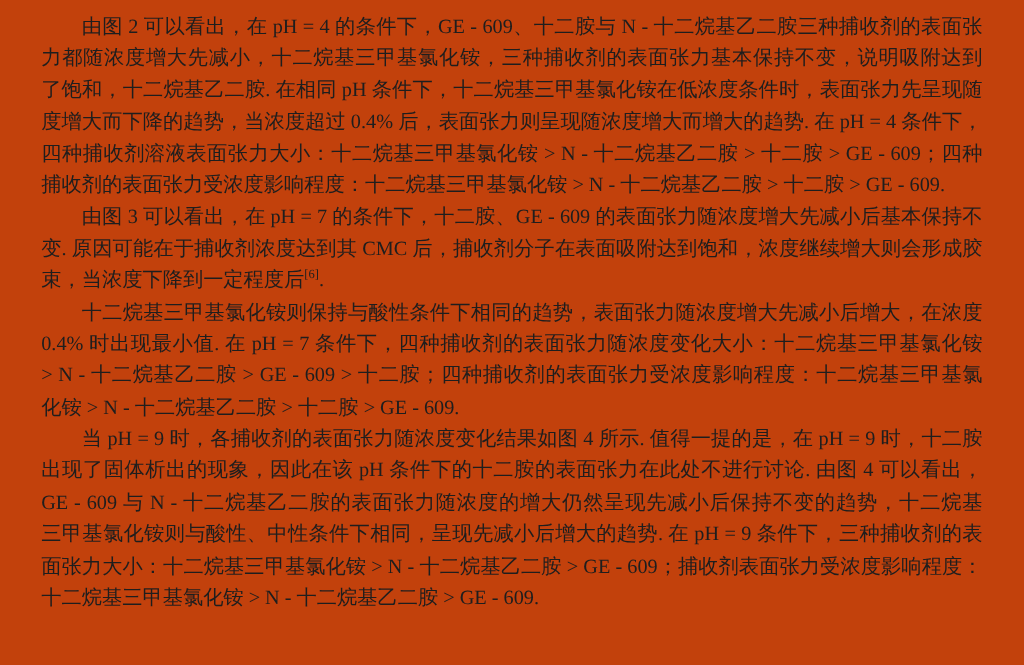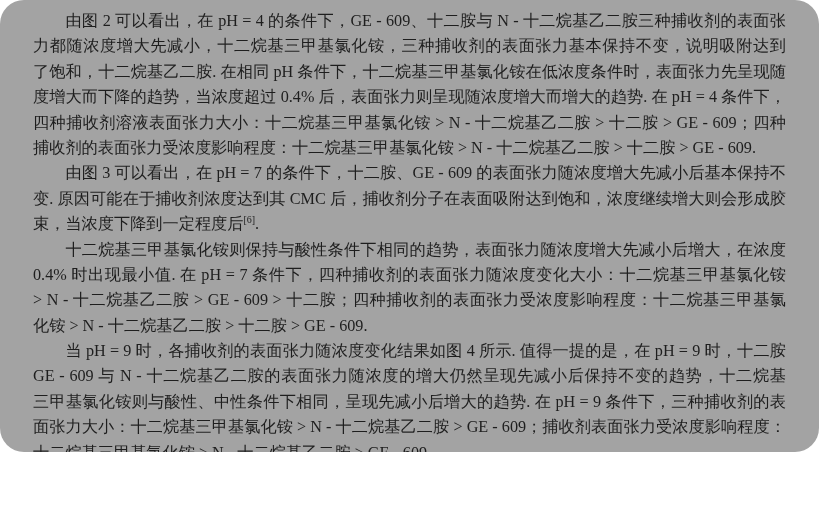--- a/index.html
+++ b/index.html
@@ -3,24 +3,23 @@
 <meta charset="utf-8">
 <style>
   html, body {
     margin: 0;
     padding: 0;
     background: #ffffff;
   }
   .page {
     position: relative;
     width: 819px;
-    height: 452px;
-    background: #a3a3a3;
+    height: 532px;
+    background: #c2410c;
     overflow: hidden;
-    border-radius: 24px;
   }
   .doc {
     position: absolute;
     left: 33px;
     top: 9px;
     width: 753px;
     font-family: "Liberation Serif", "DejaVu Serif", serif;
     font-size: 16.2px;
     line-height: 25.4px;
     color: #1e1e1e;
@@ -66,20 +65,21 @@
 
     <div class="para">
       <div class="line p-first">十二烷基三甲基氯化铵则保持与酸性条件下相同的趋势，表面张力随浓度增大先减小后增大，在浓度</div>
       <div class="line">0.4% 时出现最小值. 在 pH = 7 条件下，四种捕收剂的表面张力随浓度变化大小：十二烷基三甲基氯化铵</div>
       <div class="line">&gt; N - 十二烷基乙二胺 &gt; GE - 609 &gt; 十二胺；四种捕收剂的表面张力受浓度影响程度：十二烷基三甲基氯</div>
       <div class="line p-last">化铵 &gt; N - 十二烷基乙二胺 &gt; 十二胺 &gt; GE - 609.</div>
     </div>
 
     <div class="para">
       <div class="line p-first">当 pH = 9 时，各捕收剂的表面张力随浓度变化结果如图 4 所示. 值得一提的是，在 pH = 9 时，十二胺</div>
+      <div class="line">出现了固体析出的现象，因此在该 pH 条件下的十二胺的表面张力在此处不进行讨论. 由图 4 可以看出，</div>
       <div class="line">GE - 609 与 N - 十二烷基乙二胺的表面张力随浓度的增大仍然呈现先减小后保持不变的趋势，十二烷基</div>
       <div class="line">三甲基氯化铵则与酸性、中性条件下相同，呈现先减小后增大的趋势. 在 pH = 9 条件下，三种捕收剂的表</div>
       <div class="line">面张力大小：十二烷基三甲基氯化铵 &gt; N - 十二烷基乙二胺 &gt; GE - 609；捕收剂表面张力受浓度影响程度：</div>
       <div class="line p-last">十二烷基三甲基氯化铵 &gt; N - 十二烷基乙二胺 &gt; GE - 609.</div>
     </div>
 
   </div>
 </div>
 
 </body></html>

